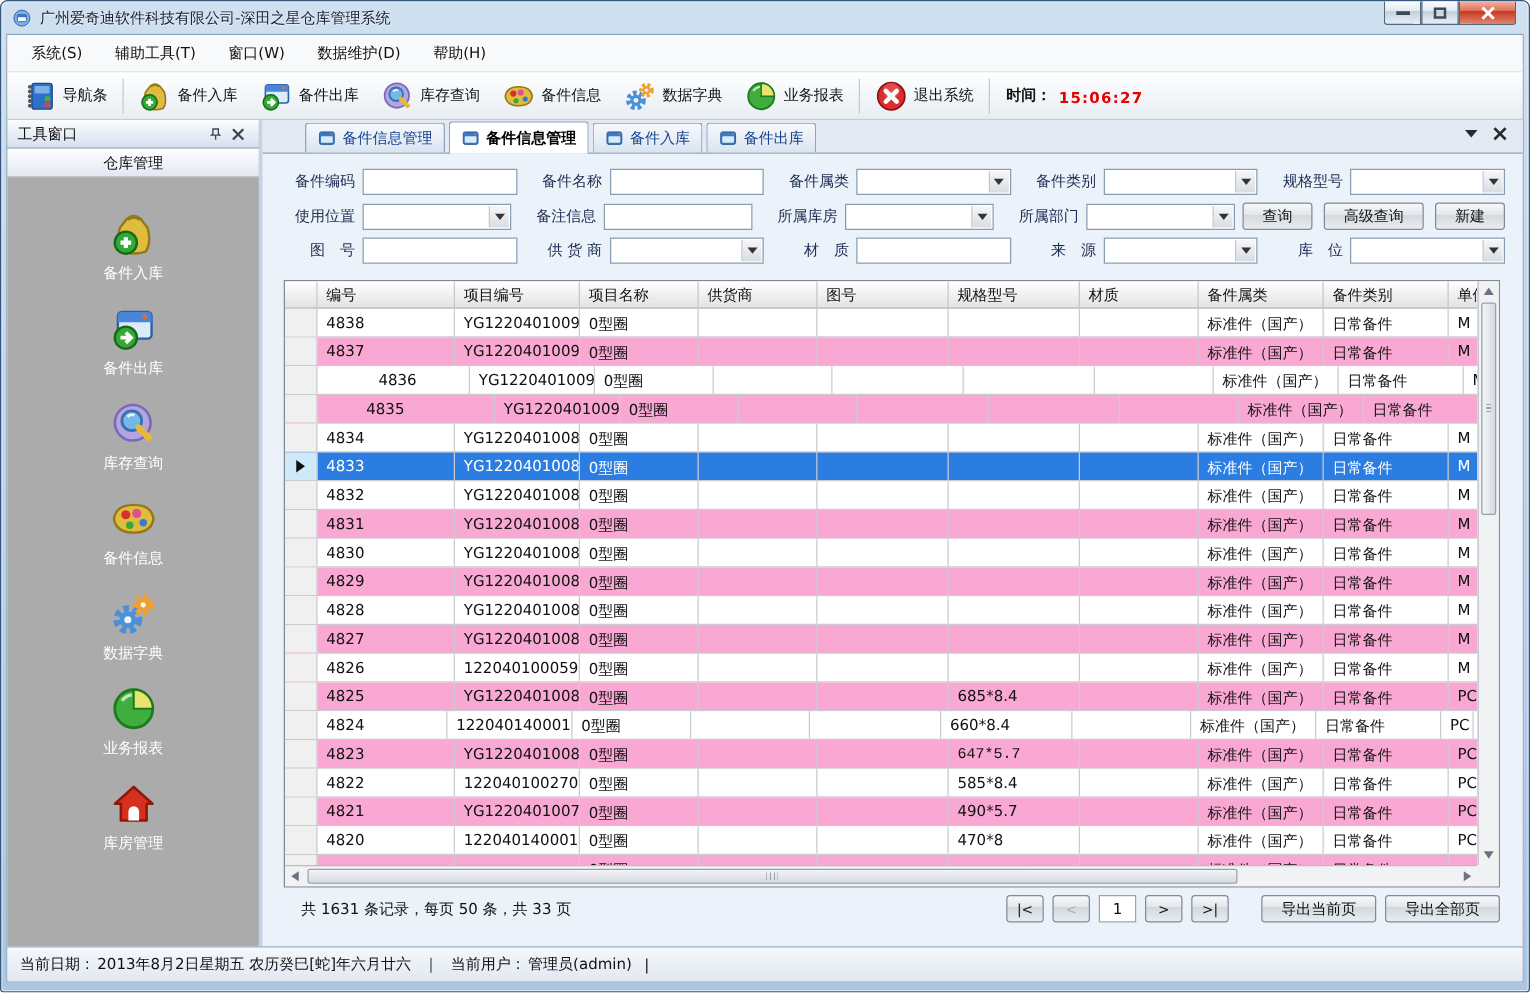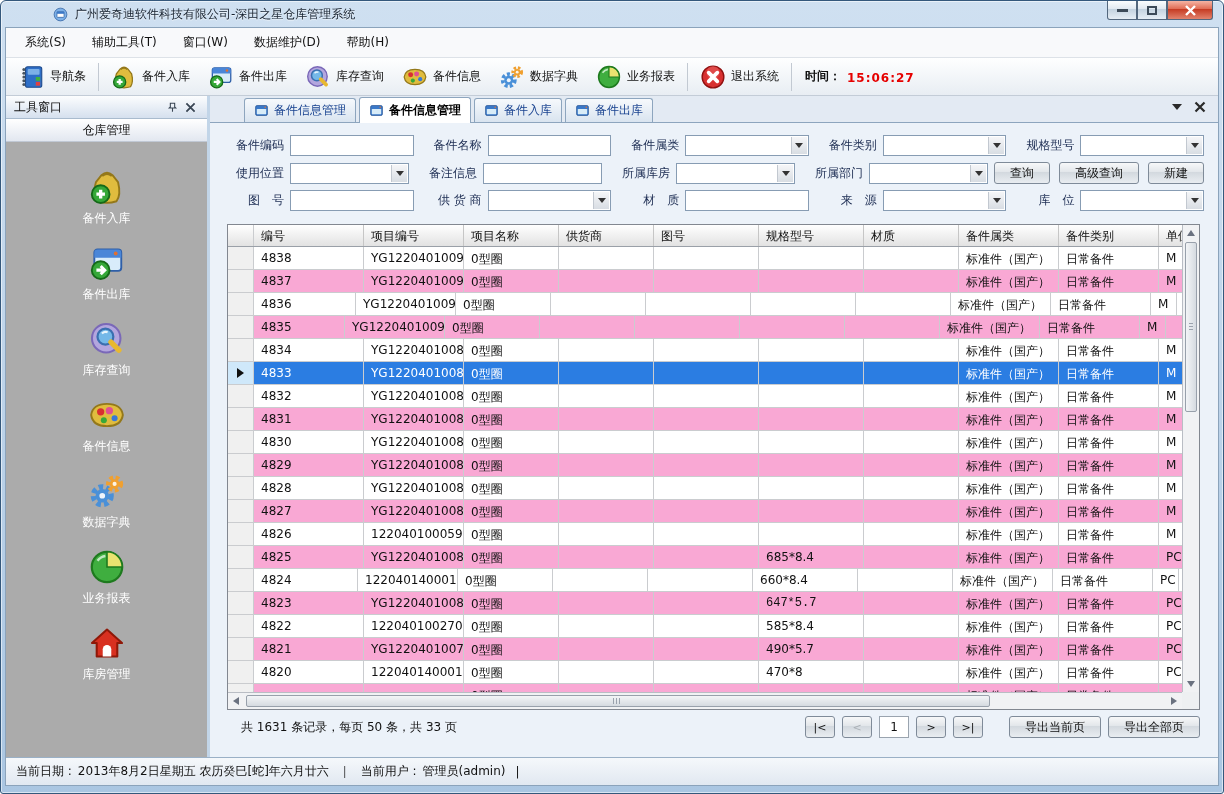--- a/index.html
+++ b/index.html
@@ -1,19 +1,19 @@
 <!DOCTYPE html>
 <html><head>
 <meta charset="utf-8">
 <style>
   *{margin:0;padding:0;box-sizing:border-box;}
   html,body{width:1224px;height:794px;overflow:hidden;}
   body{font-family:"DejaVu Sans","Liberation Sans",sans-serif;font-size:12px;color:#111;background:#fff;position:relative;}
 
-  .window{position:absolute;inset:0;background:linear-gradient(#cfe0f1,#aac6e2);border:1px solid #34587c;border-radius:6px 6px 3px 3px;overflow:hidden;box-shadow:inset 0 0 0 1px rgba(255,255,255,.55);padding-left:43px;}
+  .window{position:absolute;inset:0;background:linear-gradient(#cfe0f1,#aac6e2);border:1px solid #34587c;border-radius:6px 6px 3px 3px;overflow:hidden;box-shadow:inset 0 0 0 1px rgba(255,255,255,.55);}
 
   
   .titlebar{height:26px;display:flex;align-items:center;padding:0 8px;position:relative;}
   .titlebar .icon{display:flex;}
   .title-text{margin-left:6px;color:#15202e;text-shadow:0 1px 1px rgba(255,255,255,.8);}
   .win-controls{position:absolute;top:0;right:10px;display:flex;}
   .win-btn{width:30px;height:19px;border:1px solid #53677d;border-top:none;background:linear-gradient(#fbfdfe,#dfe8f0 45%,#c3d2df 45%,#e6eef5);display:flex;align-items:center;justify-content:center;}
   .win-btn.min{border-radius:0 0 0 3px;}
   .win-btn.close{width:46px;background:linear-gradient(#f4b4a4,#e06a52 45%,#c53a22 45%,#e2836d);border-radius:0 0 3px 0;}
   .g-min{width:11px;height:3px;background:#3c4a58;}
@@ -566,34 +566,34 @@
                   <div class="gcell" style="width: 95px;"></div>
                   <div class="gcell" style="width: 105px;"></div>
                   <div class="gcell" style="width: 105px;"></div>
                   <div class="gcell" style="width: 95px;"></div>
                   <div class="gcell" style="width: 100px;">标准件（国产）</div>
                   <div class="gcell" style="width: 100px;">日常备件</div>
                   <div class="gcell" style="width: 26px;">M</div>
                 </div>
                 <div class="grow ">
                   <div class="gcell ind-cell"></div>
-                  <div class="gcell" style="width: 102px;">4836</div>
+                  <div class="gcell" style="width: 122px; text-align: center;">4836</div>
                   <div class="gcell" style="width: 100px;">YG12204010091</div>
                   <div class="gcell" style="width: 95px;">0型圈</div>
                   <div class="gcell" style="width: 95px;"></div>
                   <div class="gcell" style="width: 105px;"></div>
                   <div class="gcell" style="width: 105px;"></div>
                   <div class="gcell" style="width: 95px;"></div>
                   <div class="gcell" style="width: 100px;">标准件（国产）</div>
                   <div class="gcell" style="width: 100px;">日常备件</div>
                   <div class="gcell" style="width: 26px;">M</div>
                 </div>
                 <div class="grow alt">
                   <div class="gcell ind-cell"></div>
-                  <div class="gcell" style="width: 91px;">4835</div>
+                  <div class="gcell" style="width: 110px; margin-left: 32px;">4835</div>
                   <div class="gcell" style="width: 100px;">YG12204010090</div>
                   <div class="gcell" style="width: 95px;">0型圈</div>
                   <div class="gcell" style="width: 95px;"></div>
                   <div class="gcell" style="width: 105px;"></div>
                   <div class="gcell" style="width: 105px;"></div>
                   <div class="gcell" style="width: 95px;"></div>
                   <div class="gcell" style="width: 100px;">标准件（国产）</div>
                   <div class="gcell" style="width: 100px;">日常备件</div>
                   <div class="gcell" style="width: 26px;">M</div>
                 </div>

